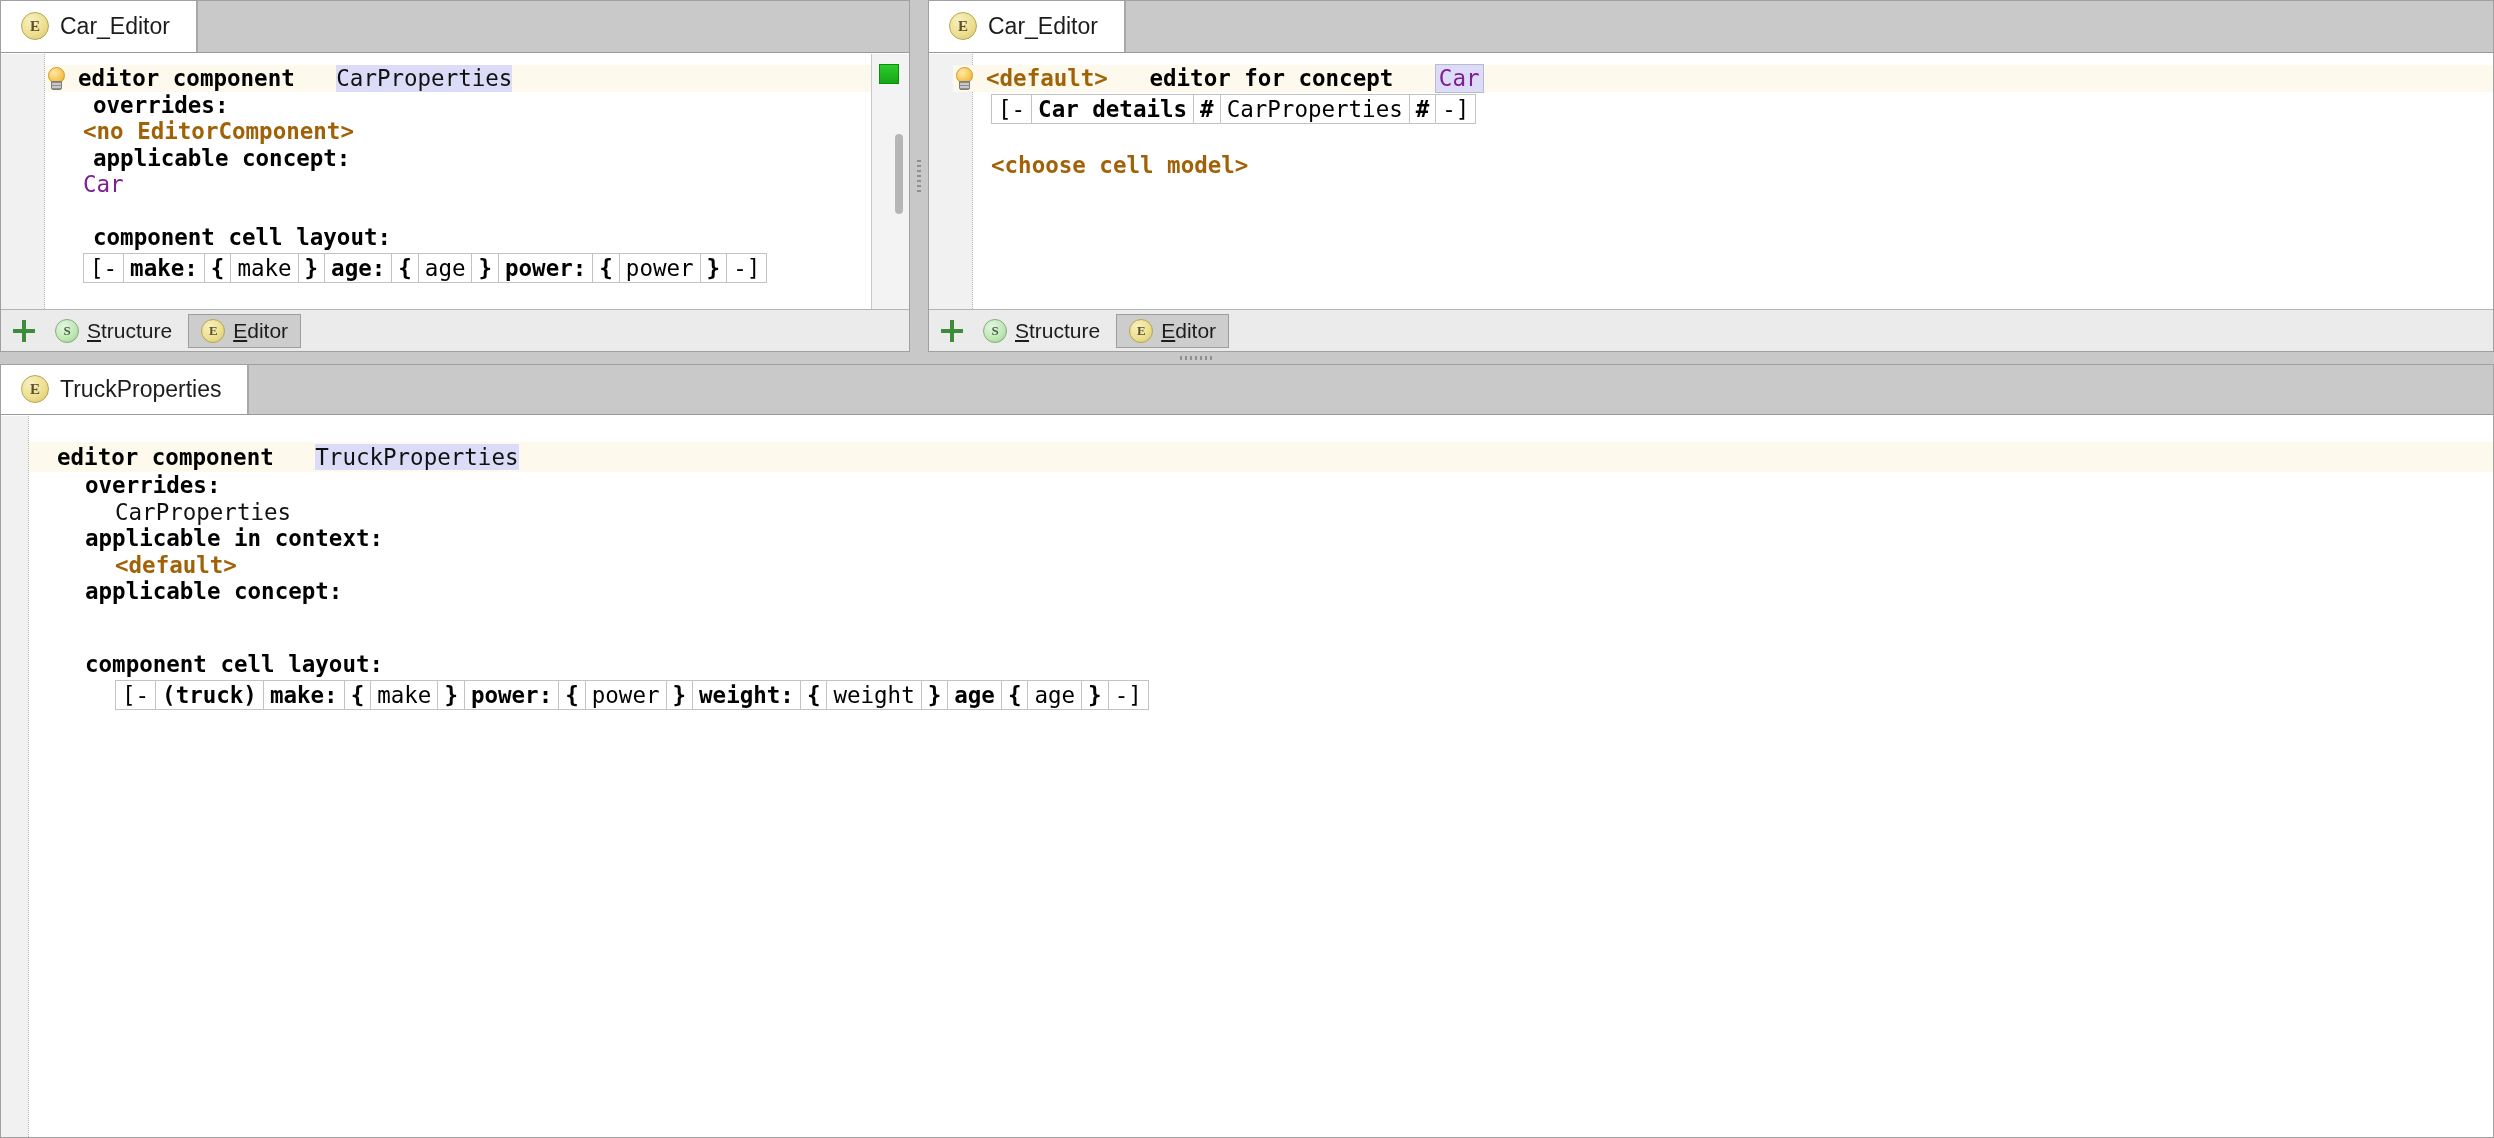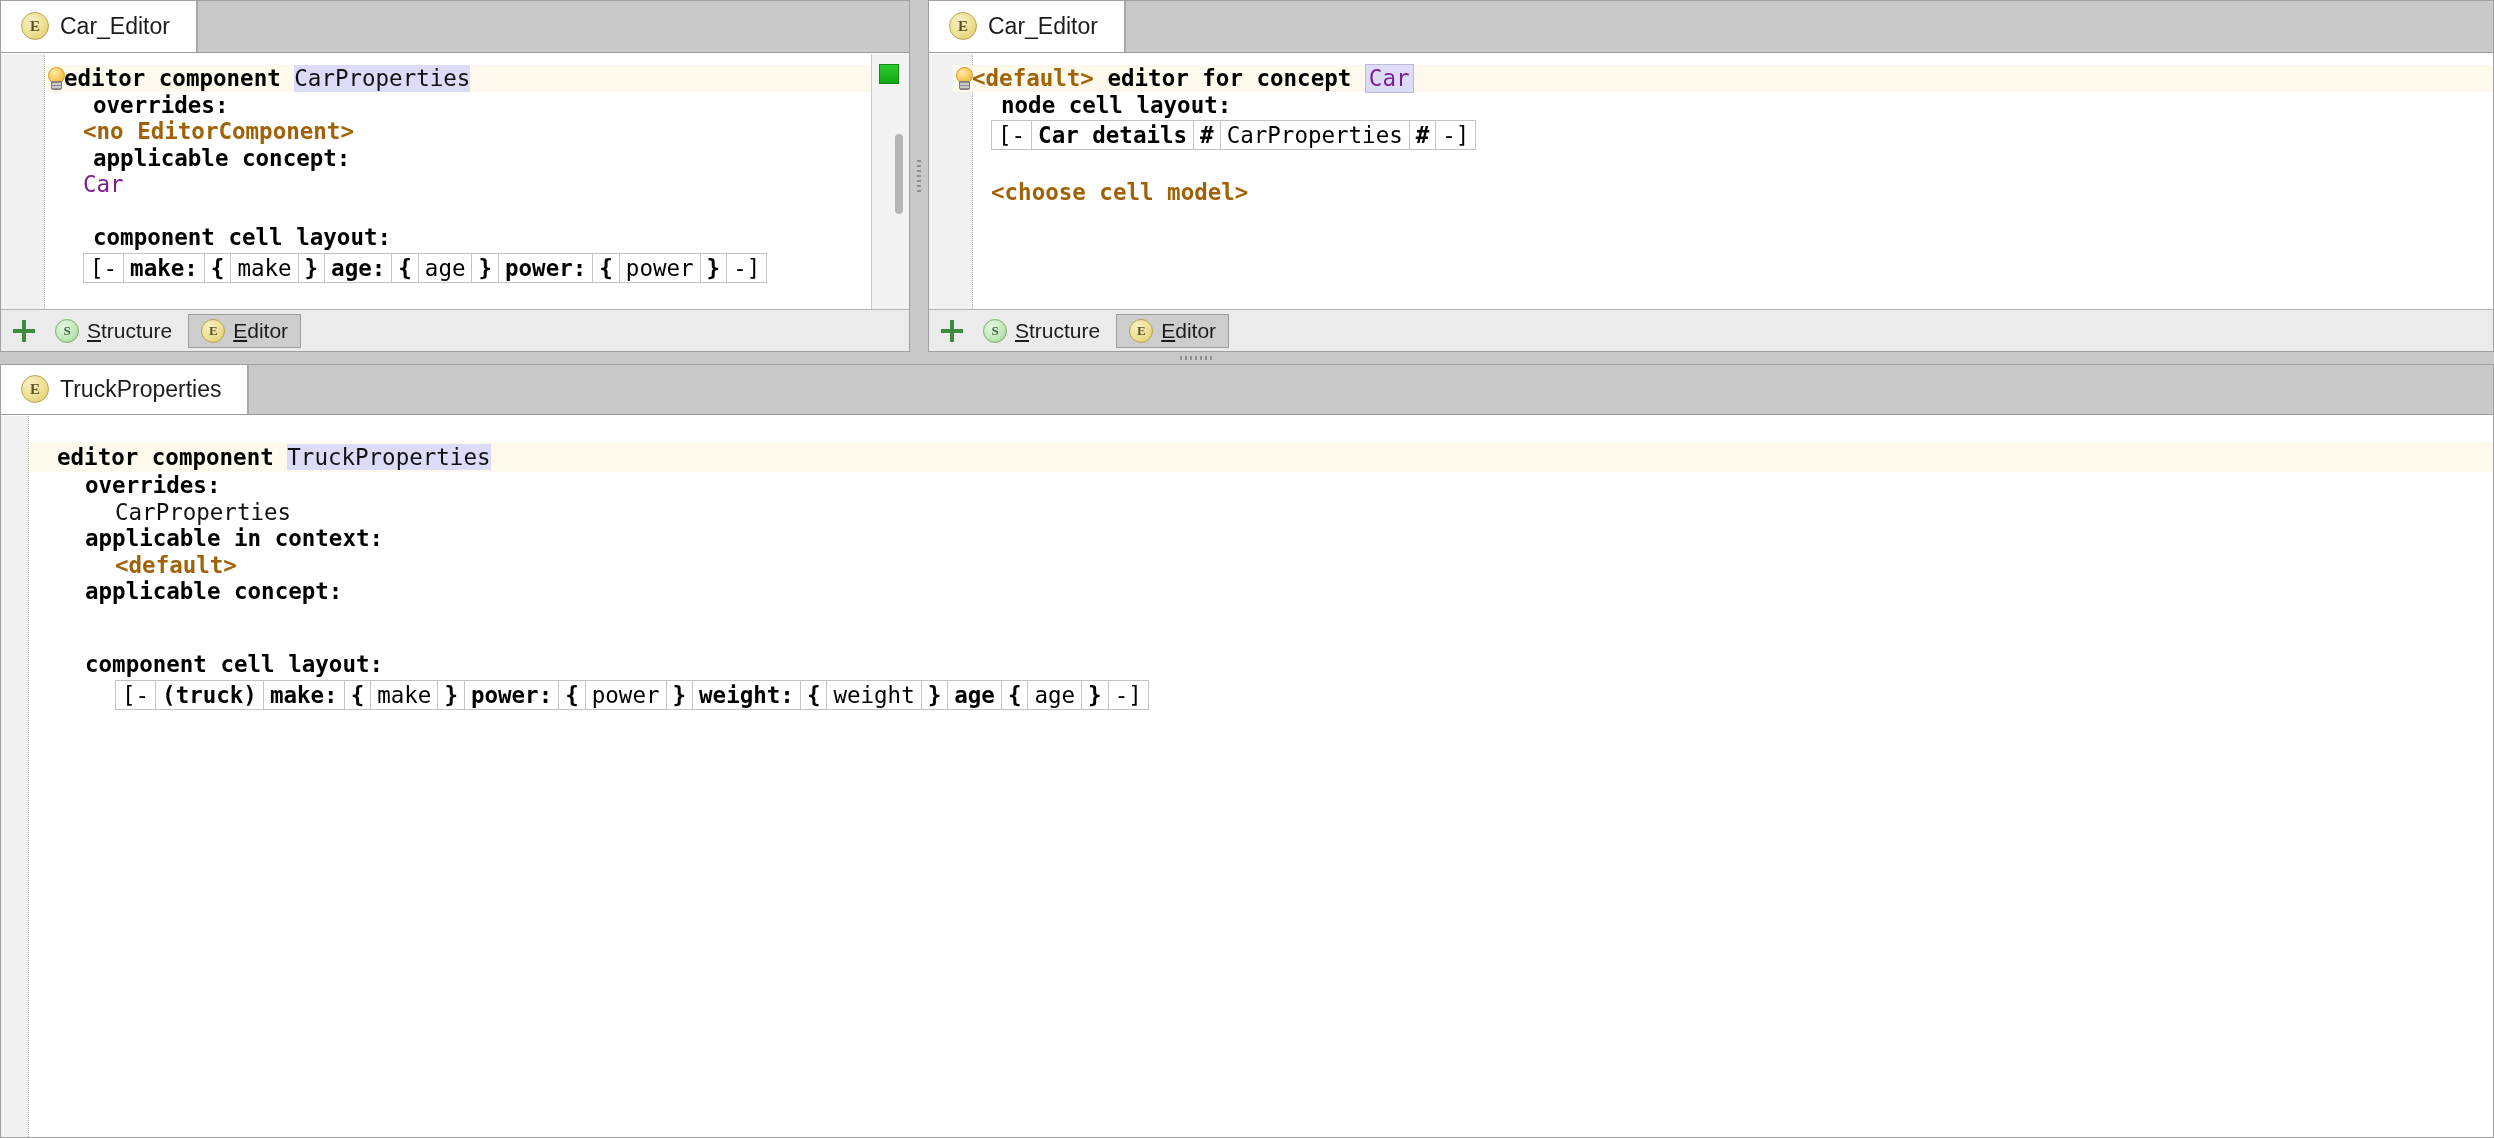--- a/index.html
+++ b/index.html
@@ -62,20 +62,21 @@
     margin-left: 44px;
   }
   .line {
     height: 26.5px;
     line-height: 26.5px;
     font-size: 22.5px;
     white-space: nowrap;
     color: #000000;
     display: flex; align-items: center;
     padding-left: 8px;
+    gap: 14px;
   }
   .line.titlerow { background: #fdf9ec; }
   .line.blank { height: 26.5px; }
 
   .ind1 { padding-left: 48px; }
   .ind2 { padding-left: 38px; }
 
   .kw { font-weight: bold; color: #000000; }
   .gray { color: #a16207; font-weight: bold; }
   .concept { color: #7d1f92; }
@@ -295,23 +296,20 @@
       <div class="code" style="padding-top:11px; margin-left:24px;">
         <div class="line titlerow" style="padding-left:6px;">
           <span class="bulb"></span>
           <span class="gray">&lt;default&gt;</span>
           <span>&nbsp;</span>
           <span class="kw">editor for concept</span>
           <span>&nbsp;</span>
           <span class="hl-box">Car</span>
         </div>
 
-        <div class="line ind1">
-          <span class="kw">node cell layout:</span>
-        </div>
         <div class="line ind2" style="height:34px;">
           <span class="cellrow" id="right-cells">
               <span class="cell">[-</span>
               <span class="cell b">Car details</span>
               <span class="cell b">#</span>
               <span class="cell">CarProperties</span>
               <span class="cell b">#</span>
               <span class="cell">-]</span>
             </span>
         </div>

